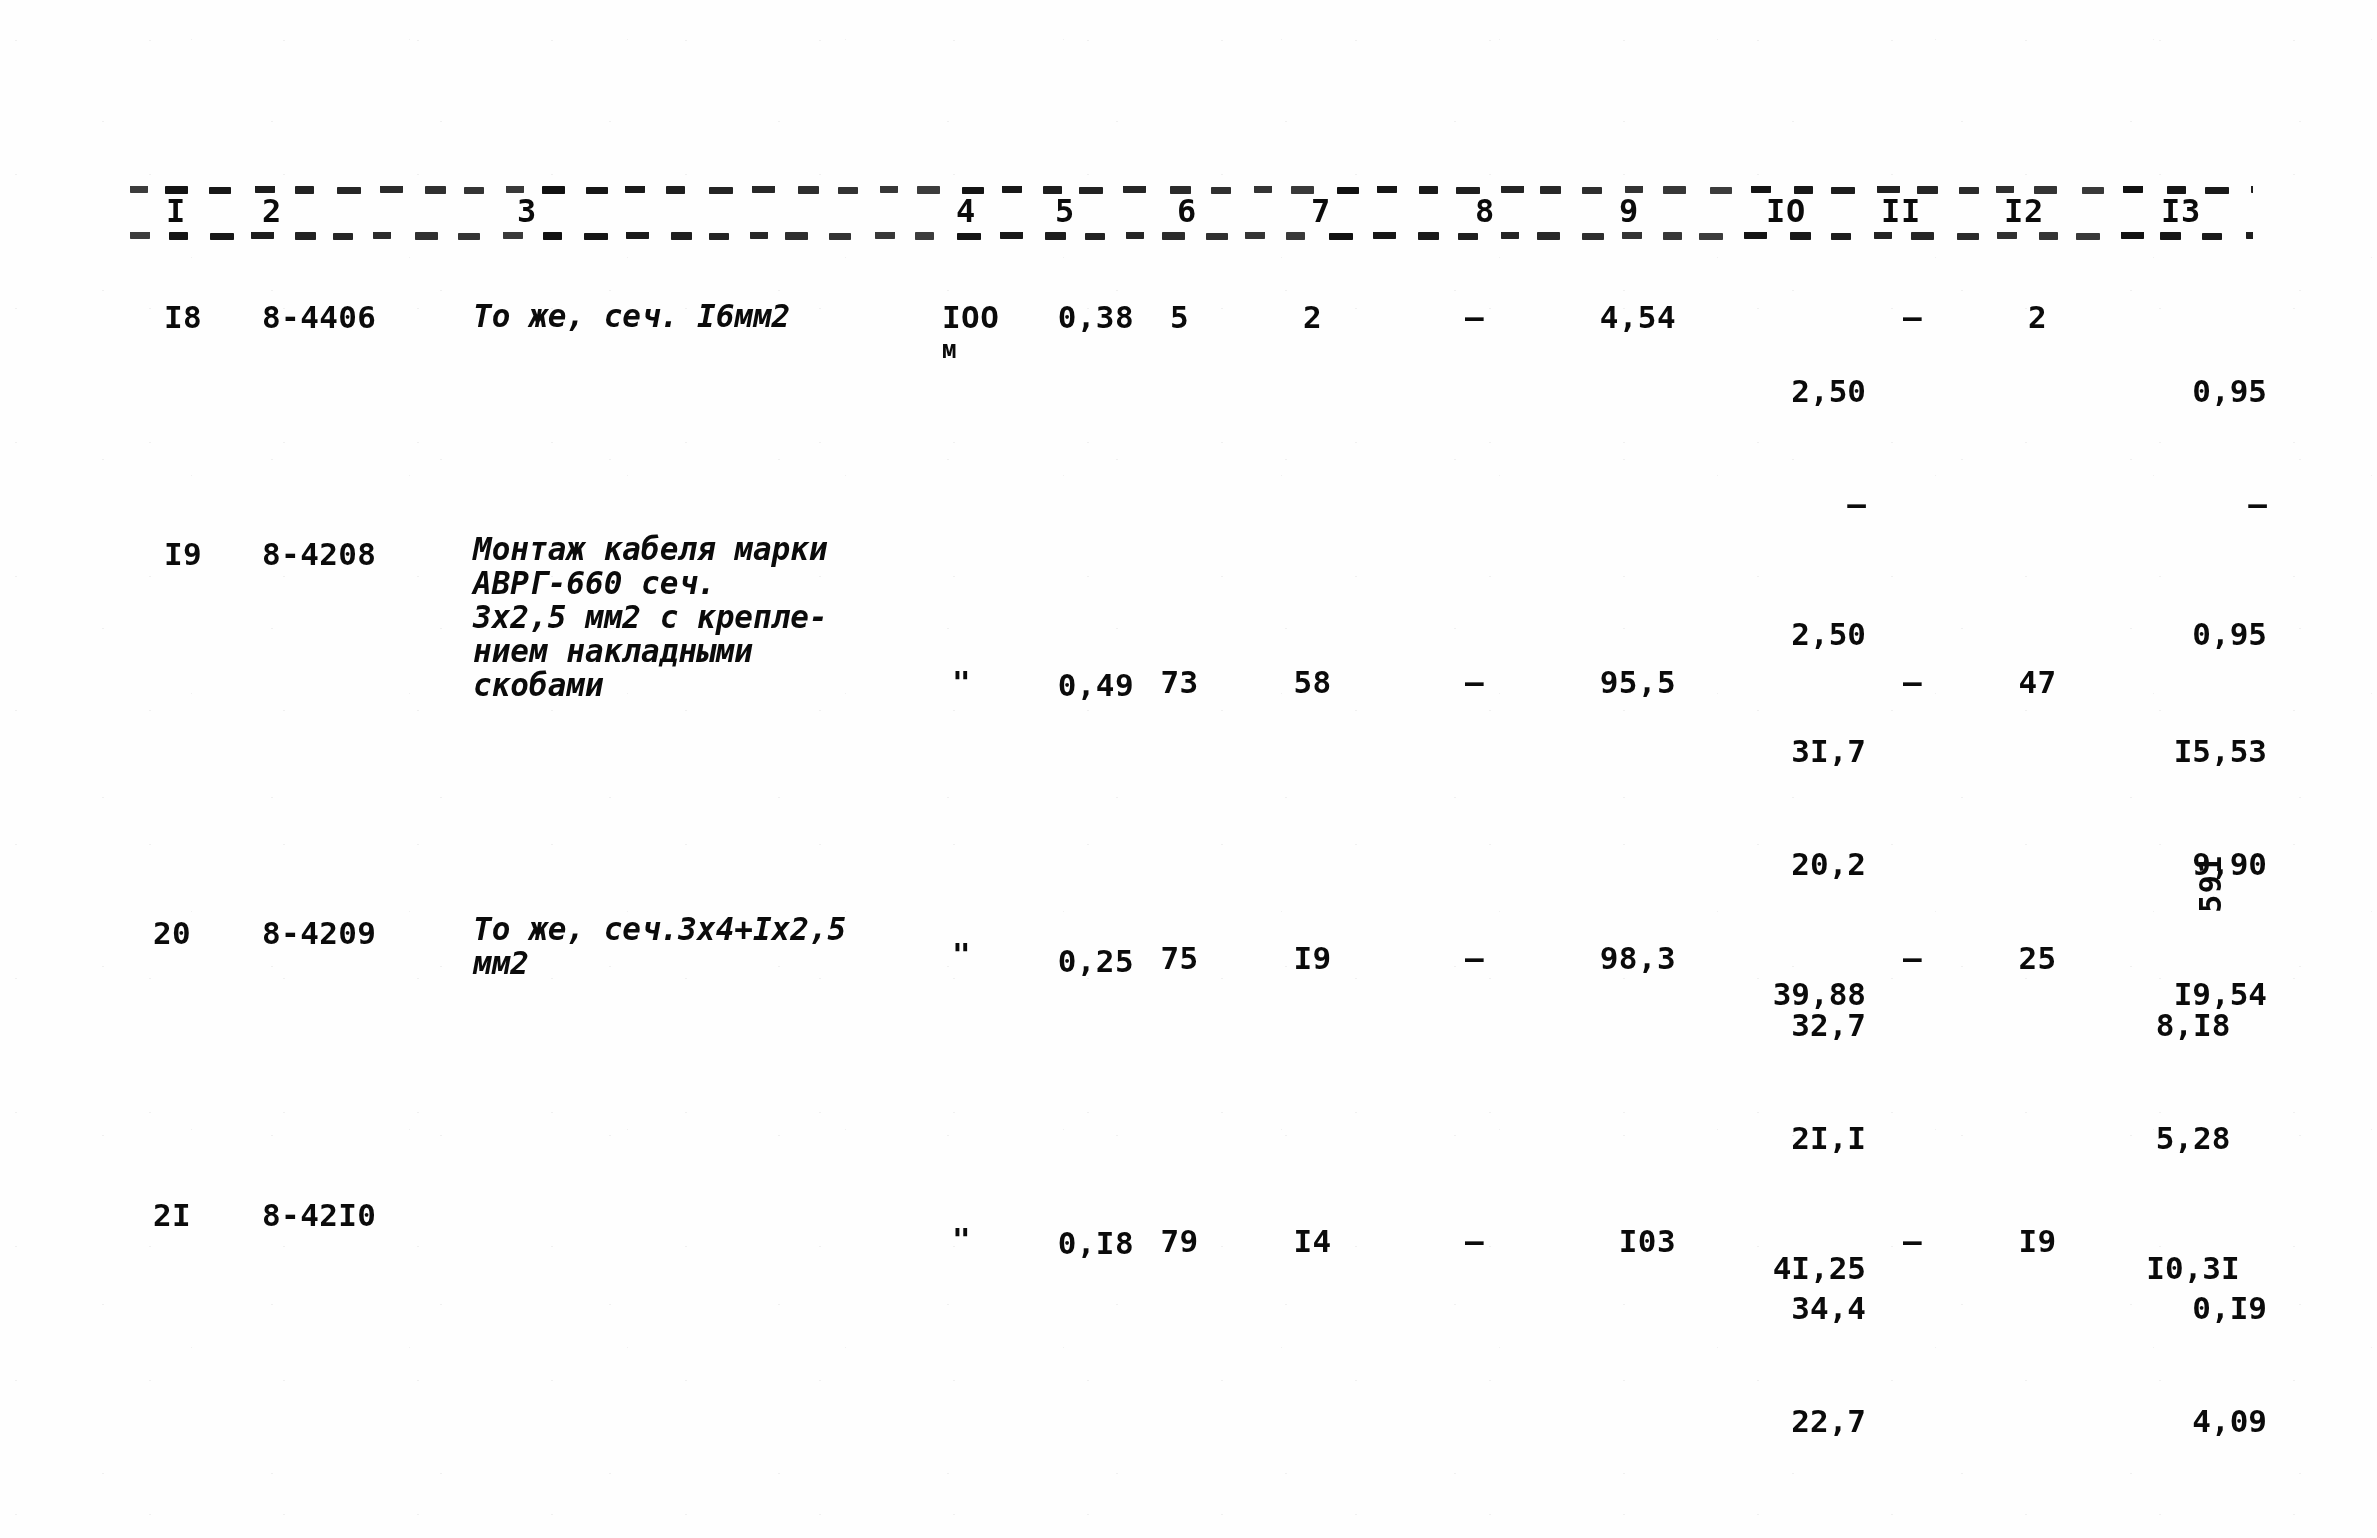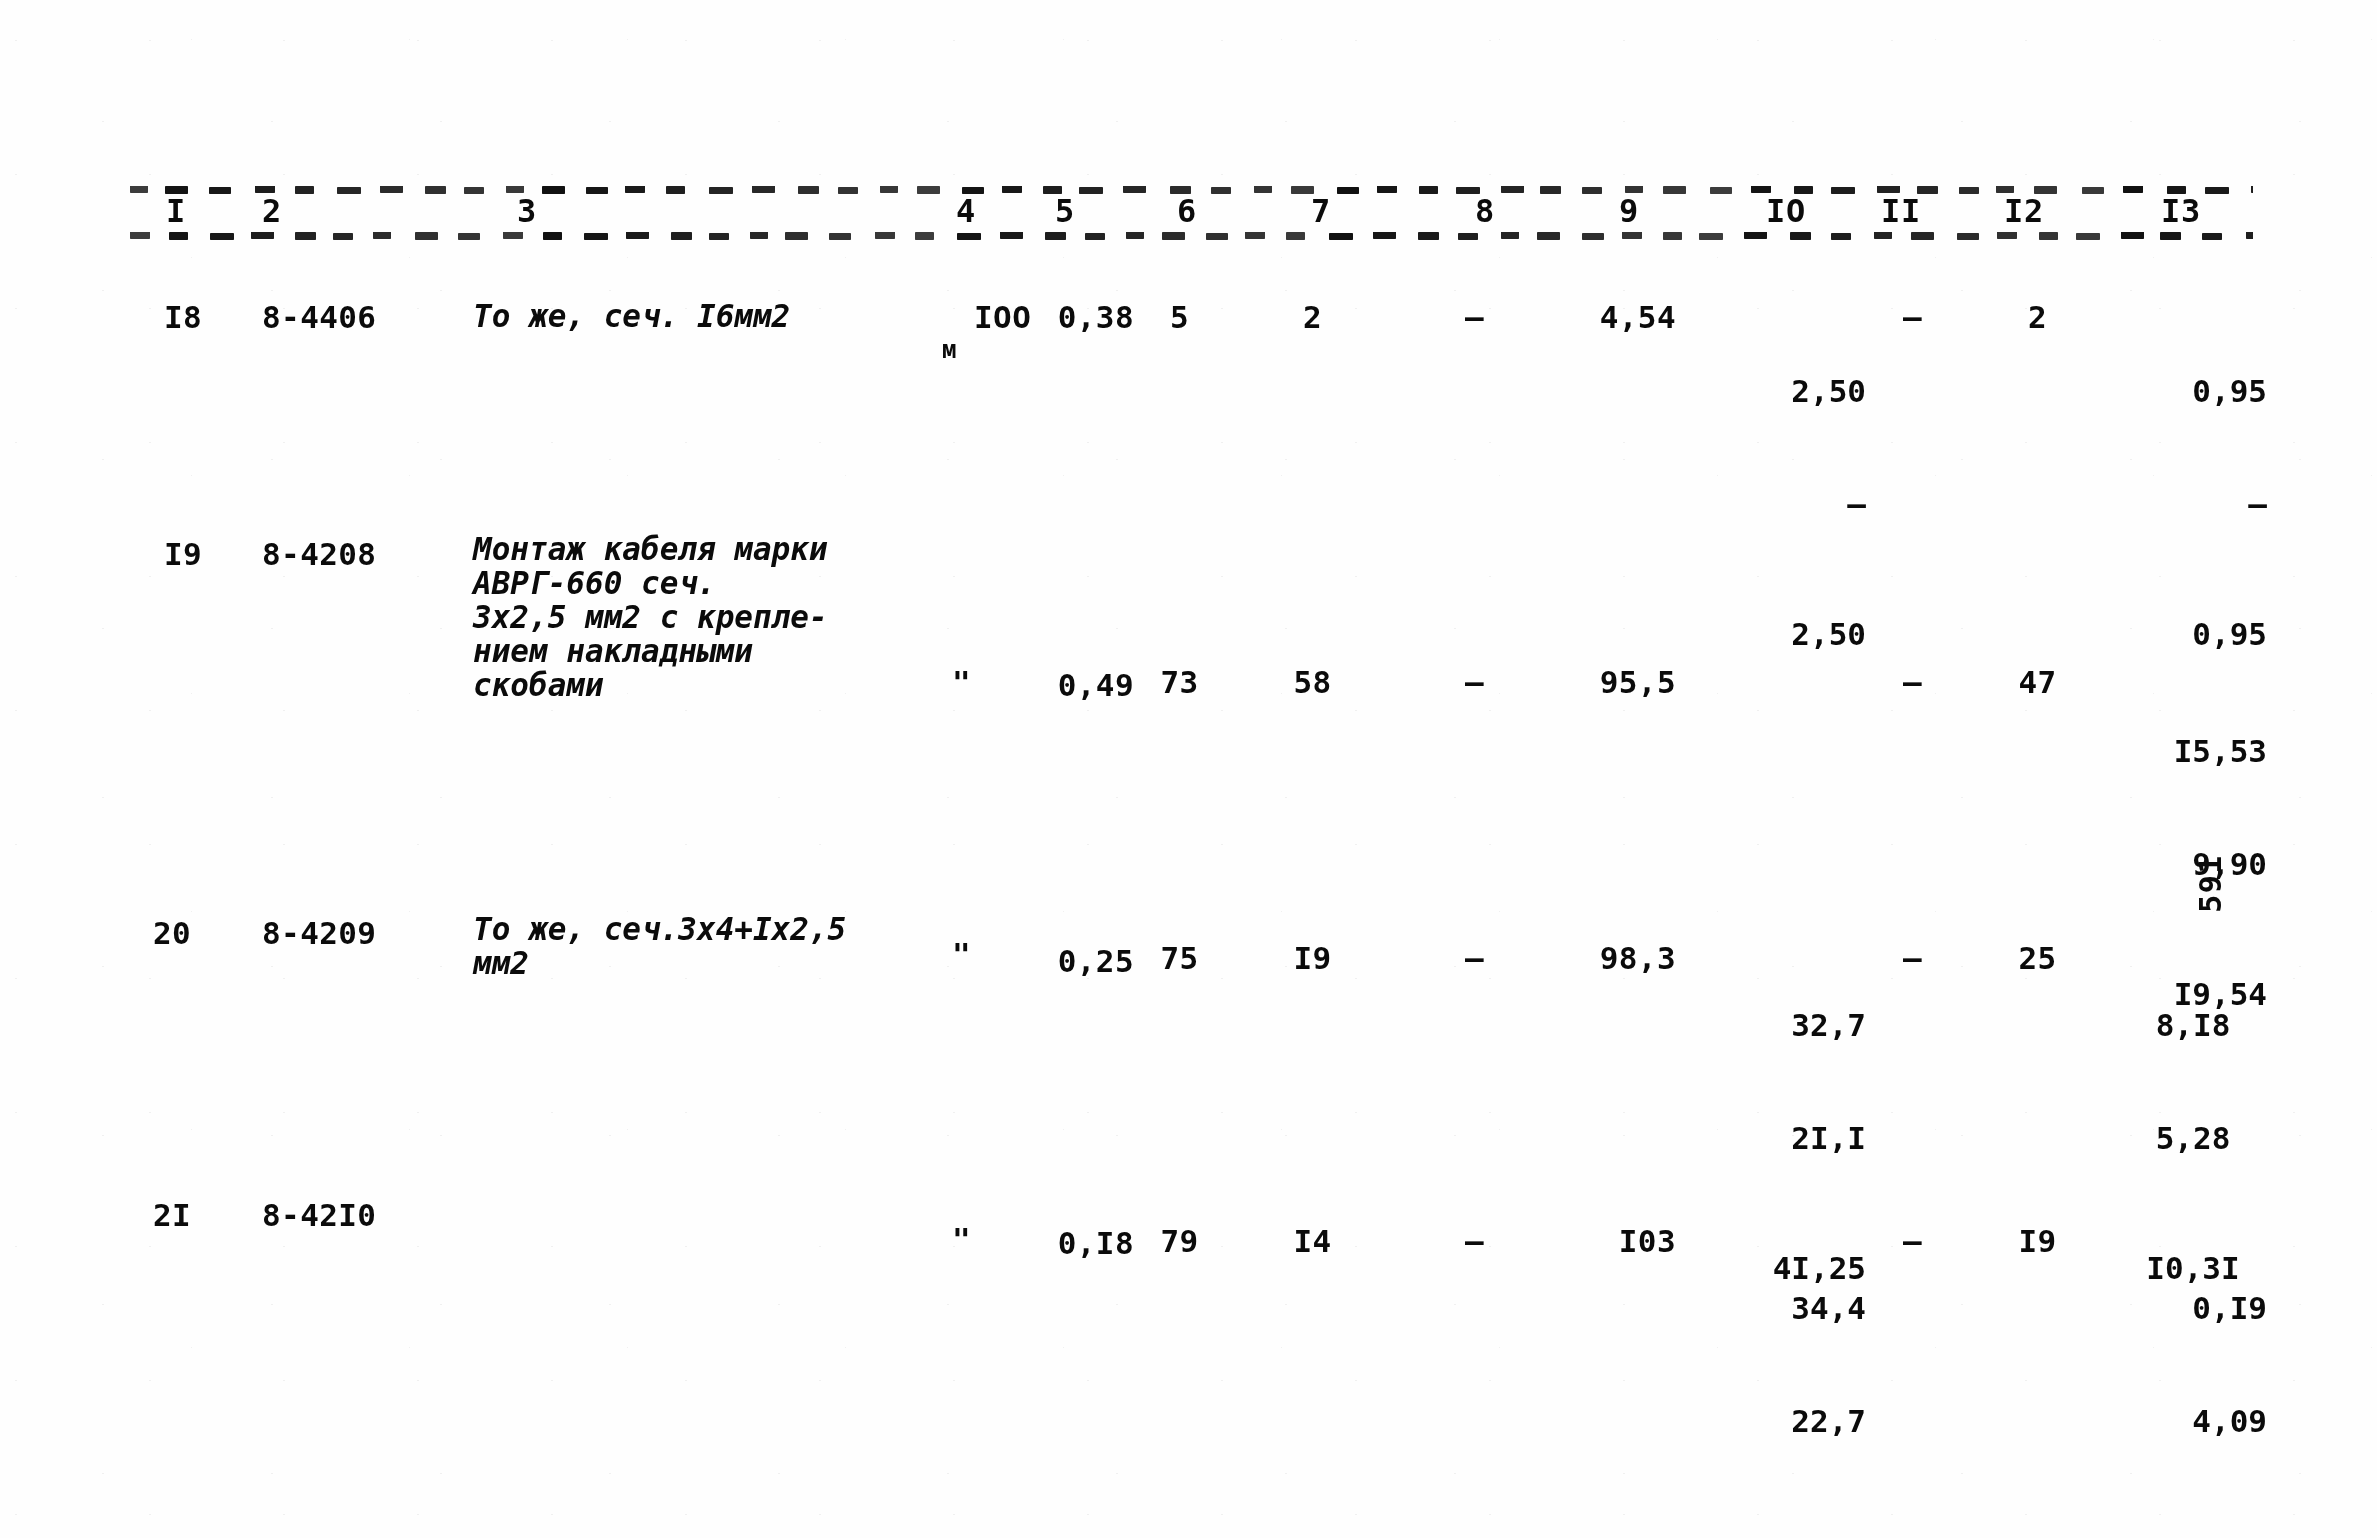--- a/index.html
+++ b/index.html
@@ -229,21 +229,21 @@
   <div class="hdr" style="left:1475px;top:195px;">8</div>
   <div class="hdr" style="left:1619px;top:195px;">9</div>
   <div class="hdr" style="left:1766px;top:195px;">IO</div>
   <div class="hdr" style="left:1881px;top:195px;">II</div>
   <div class="hdr" style="left:2004px;top:195px;">I2</div>
   <div class="hdr" style="left:2161px;top:195px;">I3</div>
 
   <div class="cell" style="left:164px;top:299px;">I8</div>
   <div class="cell" style="left:262px;top:299px;">8-4406</div>
   <div class="cell desc" style="left:473px;top:299px;">То же, сеч. I6мм2</div>
-  <div class="cell" style="left:942px;top:299px;margin-left:32px;">IOO</div>
+  <div class="cell" style="left:942px;top:299px;">IOO</div>
   <div class="cell small" style="left:942px;top:337px;">м</div>
   <div class="cell rt" style="left:1021px;top:299px;width:113px;">0,38</div>
   <div class="cell ctr" style="left:1141px;top:299px;width:77px;">5</div>
   <div class="cell ctr" style="left:1274px;top:299px;width:77px;">2</div>
   <div class="cell ctr" style="left:1436px;top:299px;width:77px;">–</div>
   <div class="cell rt" style="left:1535px;top:299px;width:141px;">4,54</div>
   <div class="stack" style="left:1718px;top:299px;width:148px;">
     <div>2,50</div>
     <div>–</div>
     <div class="gap">2,50</div>
@@ -262,20 +262,25 @@
 АВРГ-660 сеч.
 3х2,5 мм2 с крепле-
 нием накладными
 скобами</div>
   <div class="cell" style="left:952px;top:664px;">"</div>
   <div class="cell rt" style="left:1021px;top:667px;width:113px;">0,49</div>
   <div class="cell ctr" style="left:1141px;top:664px;width:77px;">73</div>
   <div class="cell ctr" style="left:1274px;top:664px;width:77px;">58</div>
   <div class="cell ctr" style="left:1436px;top:664px;width:77px;">–</div>
   <div class="cell rt" style="left:1535px;top:664px;width:141px;">95,5</div>
+  <div class="stack" style="left:1718px;top:659px;width:148px;">
+    <div>3I,7</div>
+    <div>20,2</div>
+    <div class="gap">39,88</div>
+  </div>
   <div class="cell ctr" style="left:1881px;top:664px;width:63px;">–</div>
   <div class="cell ctr" style="left:1999px;top:664px;width:77px;">47</div>
   <div class="stack" style="left:2112px;top:659px;width:155px;">
     <div>I5,53</div>
     <div>9,90</div>
     <div class="gap">I9,54</div>
   </div>
 
   <div class="cell" style="left:153px;top:915px;">20</div>
   <div class="cell" style="left:262px;top:915px;">8-4209</div>

